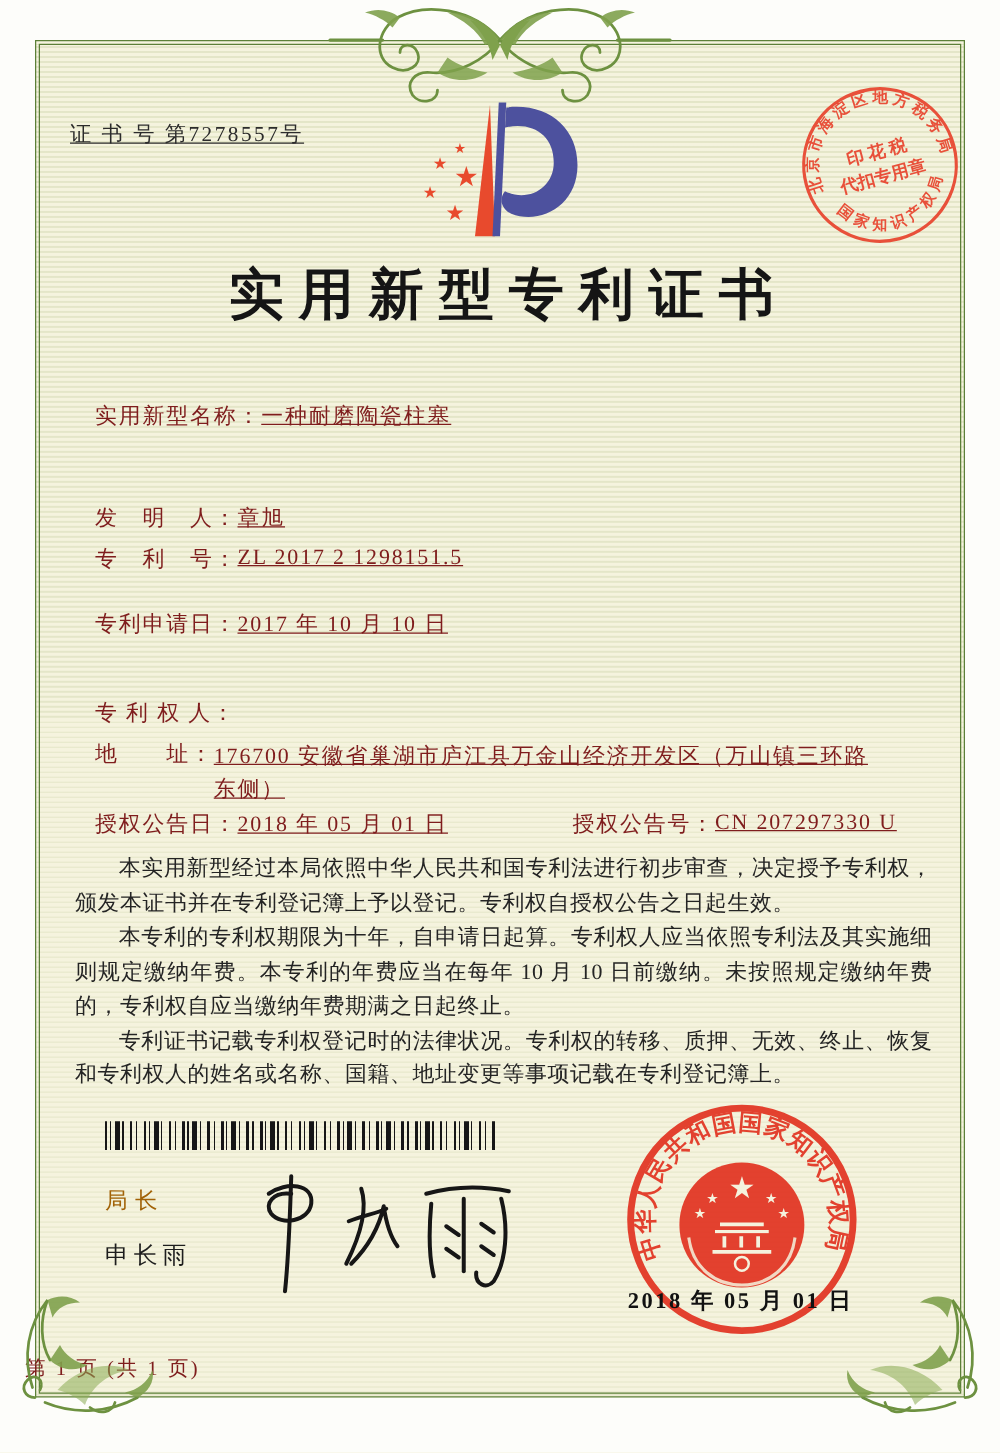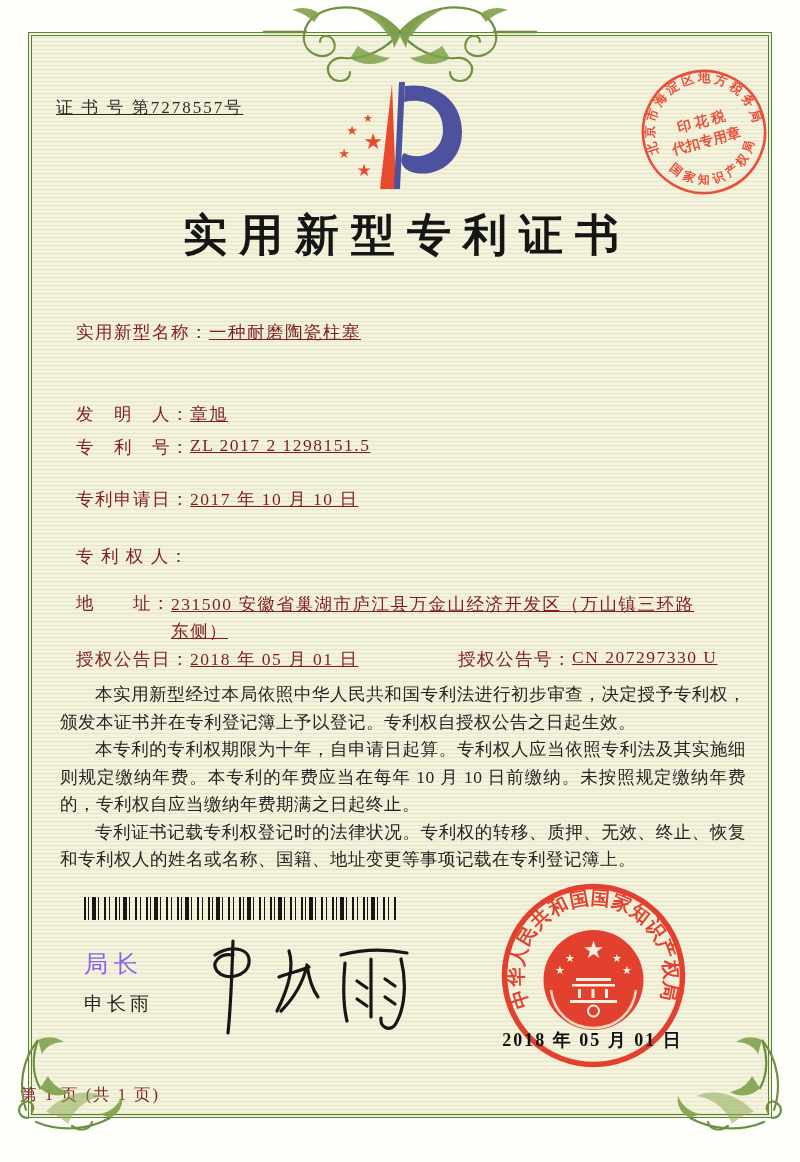--- a/index.html
+++ b/index.html
@@ -29,21 +29,21 @@
     text-align:justify;letter-spacing:0.5px;color:#242424;}
   .barcode{left:84px;top:897px;width:312px;height:23px;
     background-image:repeating-linear-gradient(90deg,
       #161616 0 2px, transparent 2px 4px,
       #161616 4px 5px, transparent 5px 8px,
       #161616 8px 12px, transparent 12px 14px,
       #161616 14px 15px, transparent 15px 20px,
       #161616 20px 22px, transparent 22px 25px,
       #161616 25px 26px, transparent 26px 31px);
   }
-  .signer-title{left:84px;top:948px;font-size:24px;letter-spacing:6px;color:#8b5cf6;}
+  .signer-title{left:84px;top:948px;font-size:18px;letter-spacing:6px;color:#a16207;}
   .signer-name{left:84px;top:991px;font-size:19px;letter-spacing:4px;color:#1d1d1d;}
   .seal-date{left:495px;top:1028px;width:195px;text-align:center;font-size:18px;
     letter-spacing:2px;color:#111;z-index:6;font-weight:bold;}
   .footer{left:20px;width:744px;top:1084px;text-align:left;font-size:16.5px;
     letter-spacing:2px;color:#7f1d1d;}
   .tax-stamp{left:628px;top:56px;width:152px;height:152px;transform:rotate(-15deg);z-index:5;}
   .big-seal{left:496px;top:878px;width:195px;height:195px;z-index:5;opacity:0.93;}
   .logo{left:330px;top:72px;width:150px;height:135px;}
   .orn-top{left:262px;top:2px;width:276px;height:96px;z-index:3;}
   .orn-bl{left:2px;top:1034px;width:124px;height:124px;z-index:3;}
@@ -133,26 +133,26 @@
   <span class="val">章旭</span>
 </div>
 <div class="abs row" style="top:435px">
   <span class="lbl">专　利　号：</span>
   <span class="val">ZL 2017 2 1298151.5</span>
 </div>
 <div class="abs row" style="top:487px">
   <span class="lbl">专利申请日：</span>
   <span class="val">2017 年 10 月 10 日</span>
 </div>
-<div class="abs row" style="top:544px">
+<div class="abs row" style="top:558px">
   <span class="lbl">专 利 权 人：</span>
 </div>
 <div class="abs row row-addr" style="top:591px">
   <span class="lbl">地　　址：</span>
-  <span class="val">231500 安徽省巢湖市庐江县万金山经济开发区（万山镇三环路东侧）</span>
+  <span class="val">176700 安徽省巢湖市庐江县万金山经济开发区（万山镇三环路东侧）</span>
 </div>
 <div class="abs row" style="top:647px">
   <span class="lbl">授权公告日：</span>
   <span class="val">2018 年 05 月 01 日</span>
 </div>
 <div class="abs row" style="top:647px;left:458px">
   <span class="lbl">授权公告号：</span>
   <span class="val">CN 207297330 U</span>
 </div>
 

